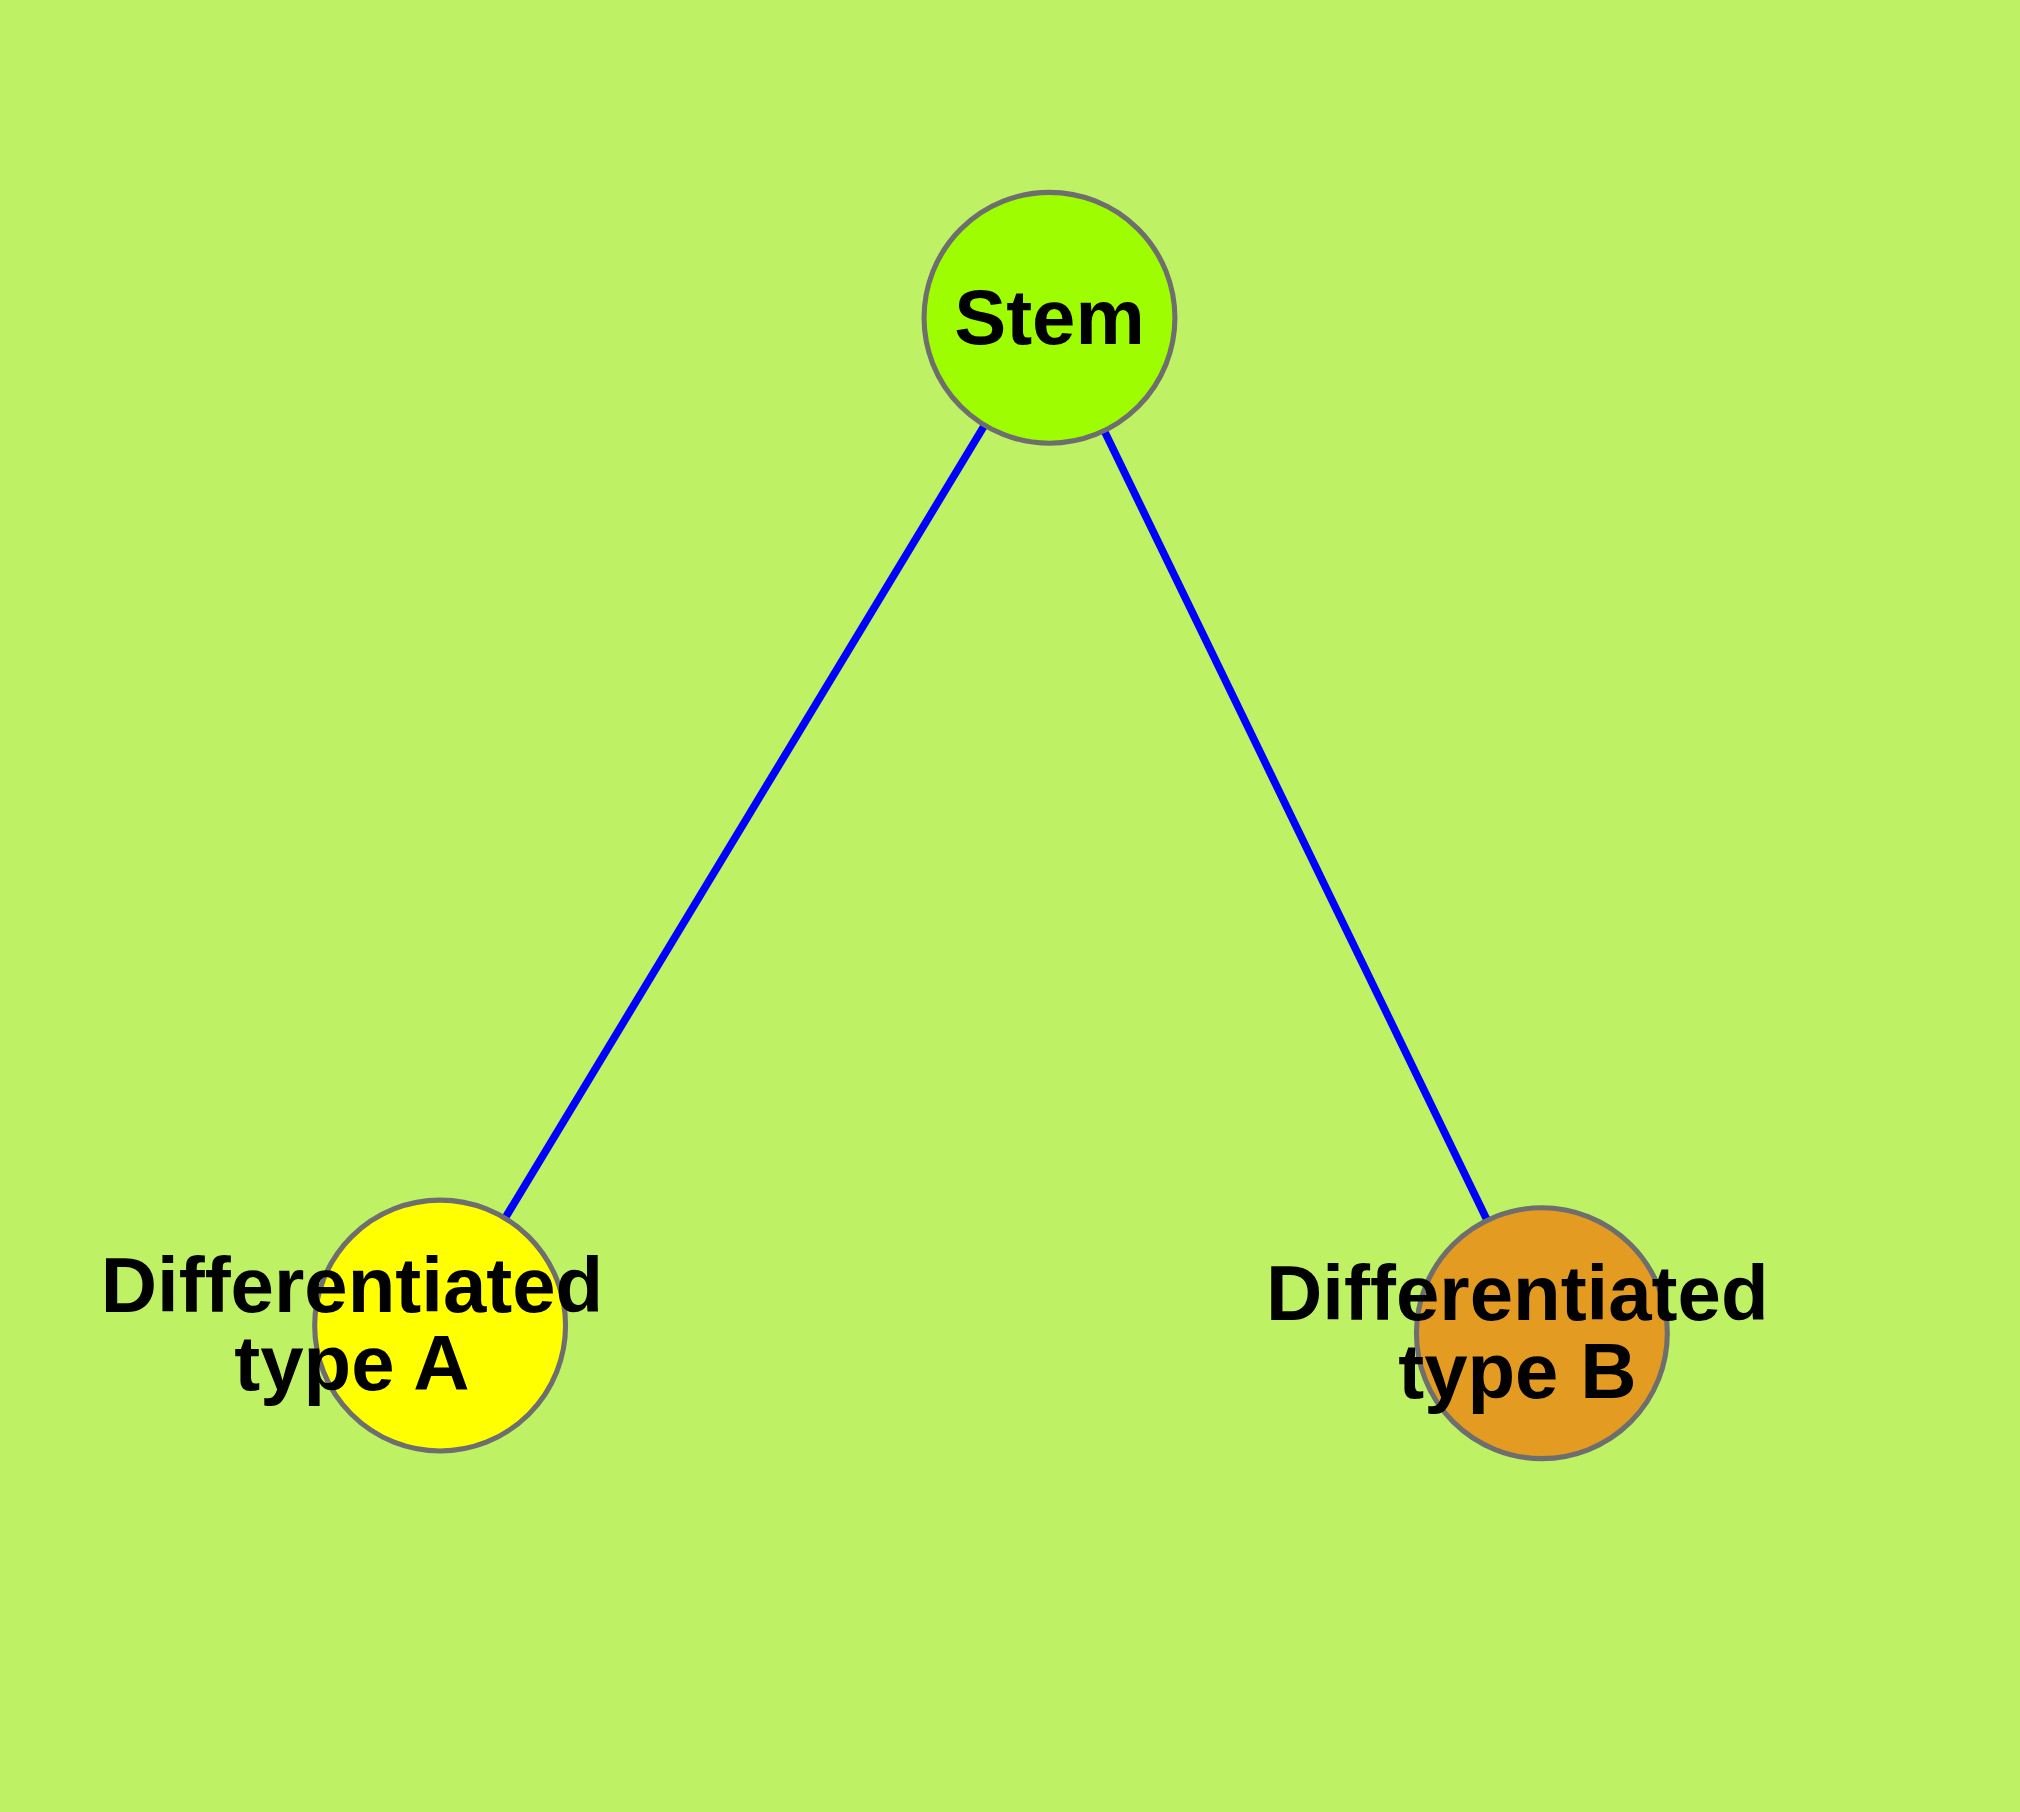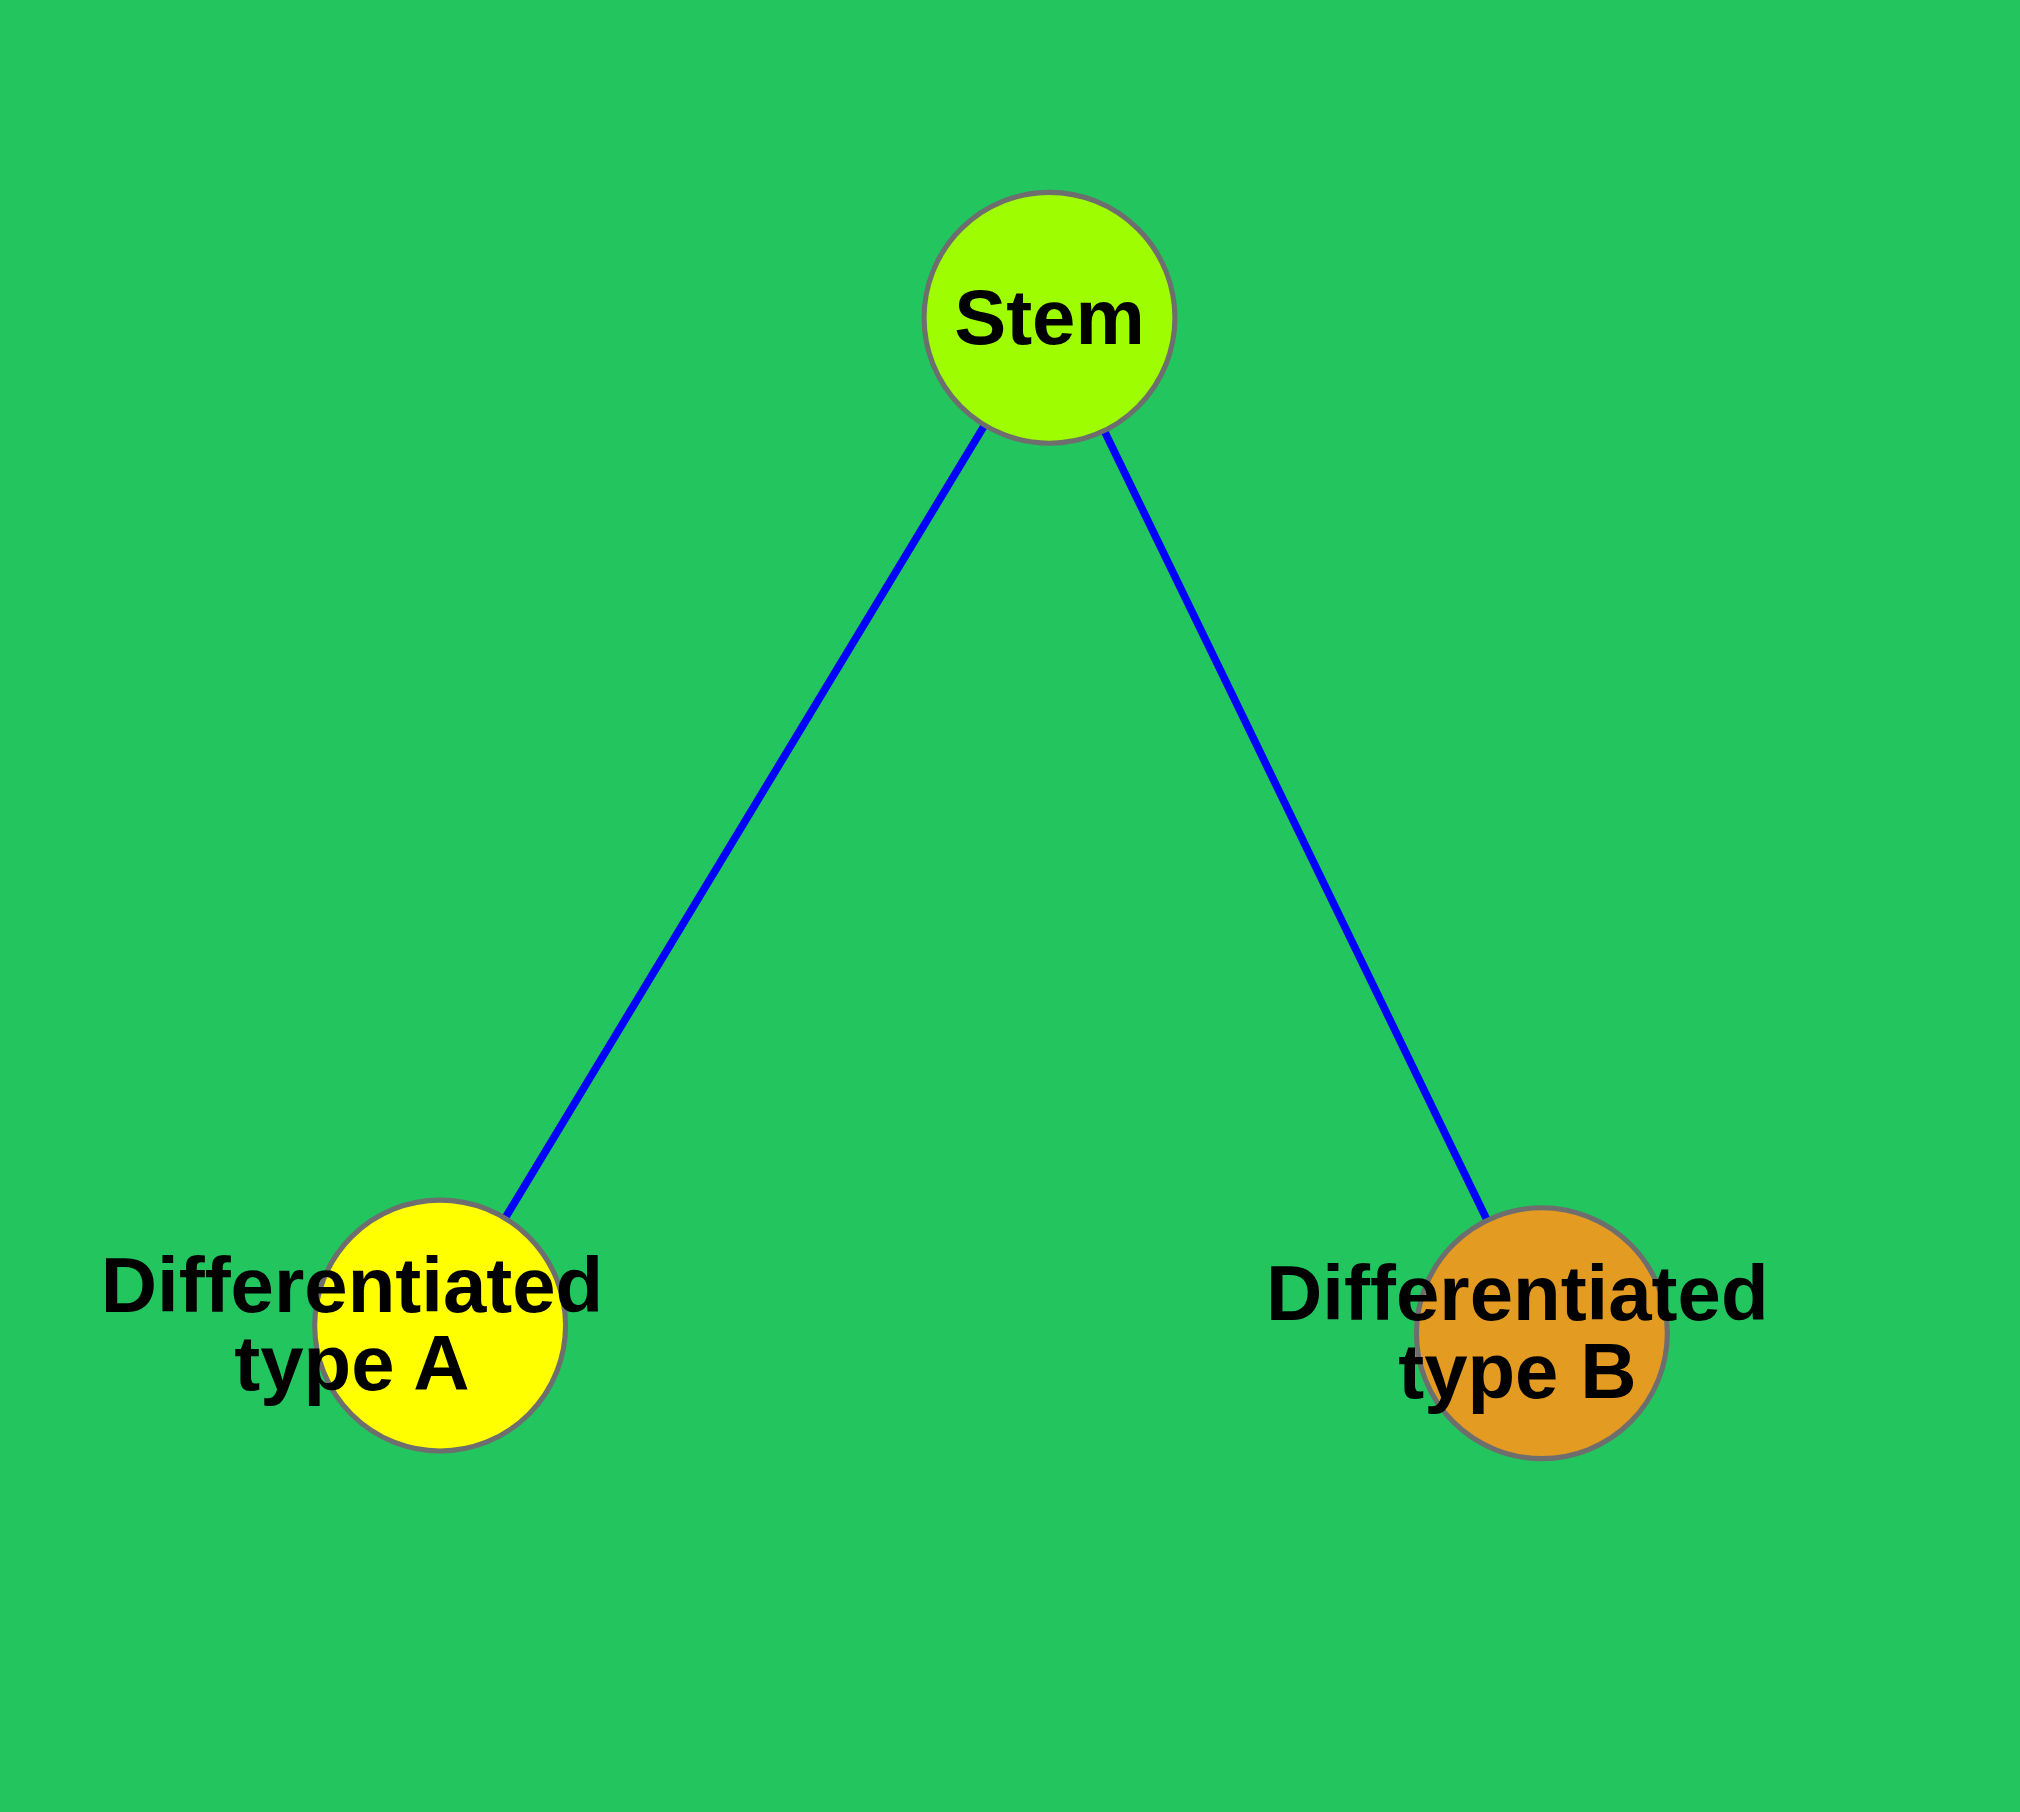--- a/index.html
+++ b/index.html
@@ -28,21 +28,21 @@
   }
   .node-label {
     font-family: "Liberation Sans", sans-serif;
     font-weight: bold;
     fill: #000000;
   }
 </style>
 </head>
 <body>
 
-<div id="canvas" style="background: #22c55e;">
+<div id="canvas" style="background: #bef264;">
   <svg id="graph-svg" viewBox="0 0 2384 2138">
 
     <g>
       <line x1="1238" y1="375" x2="519" y2="1564" stroke="#0000ff" stroke-width="9"></line>
       <line x1="1238" y1="375" x2="1819" y2="1573" stroke="#0000ff" stroke-width="9"></line>
     </g>
 
     <g>
       <circle cx="1238" cy="375" r="148" fill="#9efd00" stroke="#6e6e6e" stroke-width="6"></circle>
       <circle cx="519" cy="1564" r="148" fill="#ffff00" stroke="#6e6e6e" stroke-width="6"></circle>

